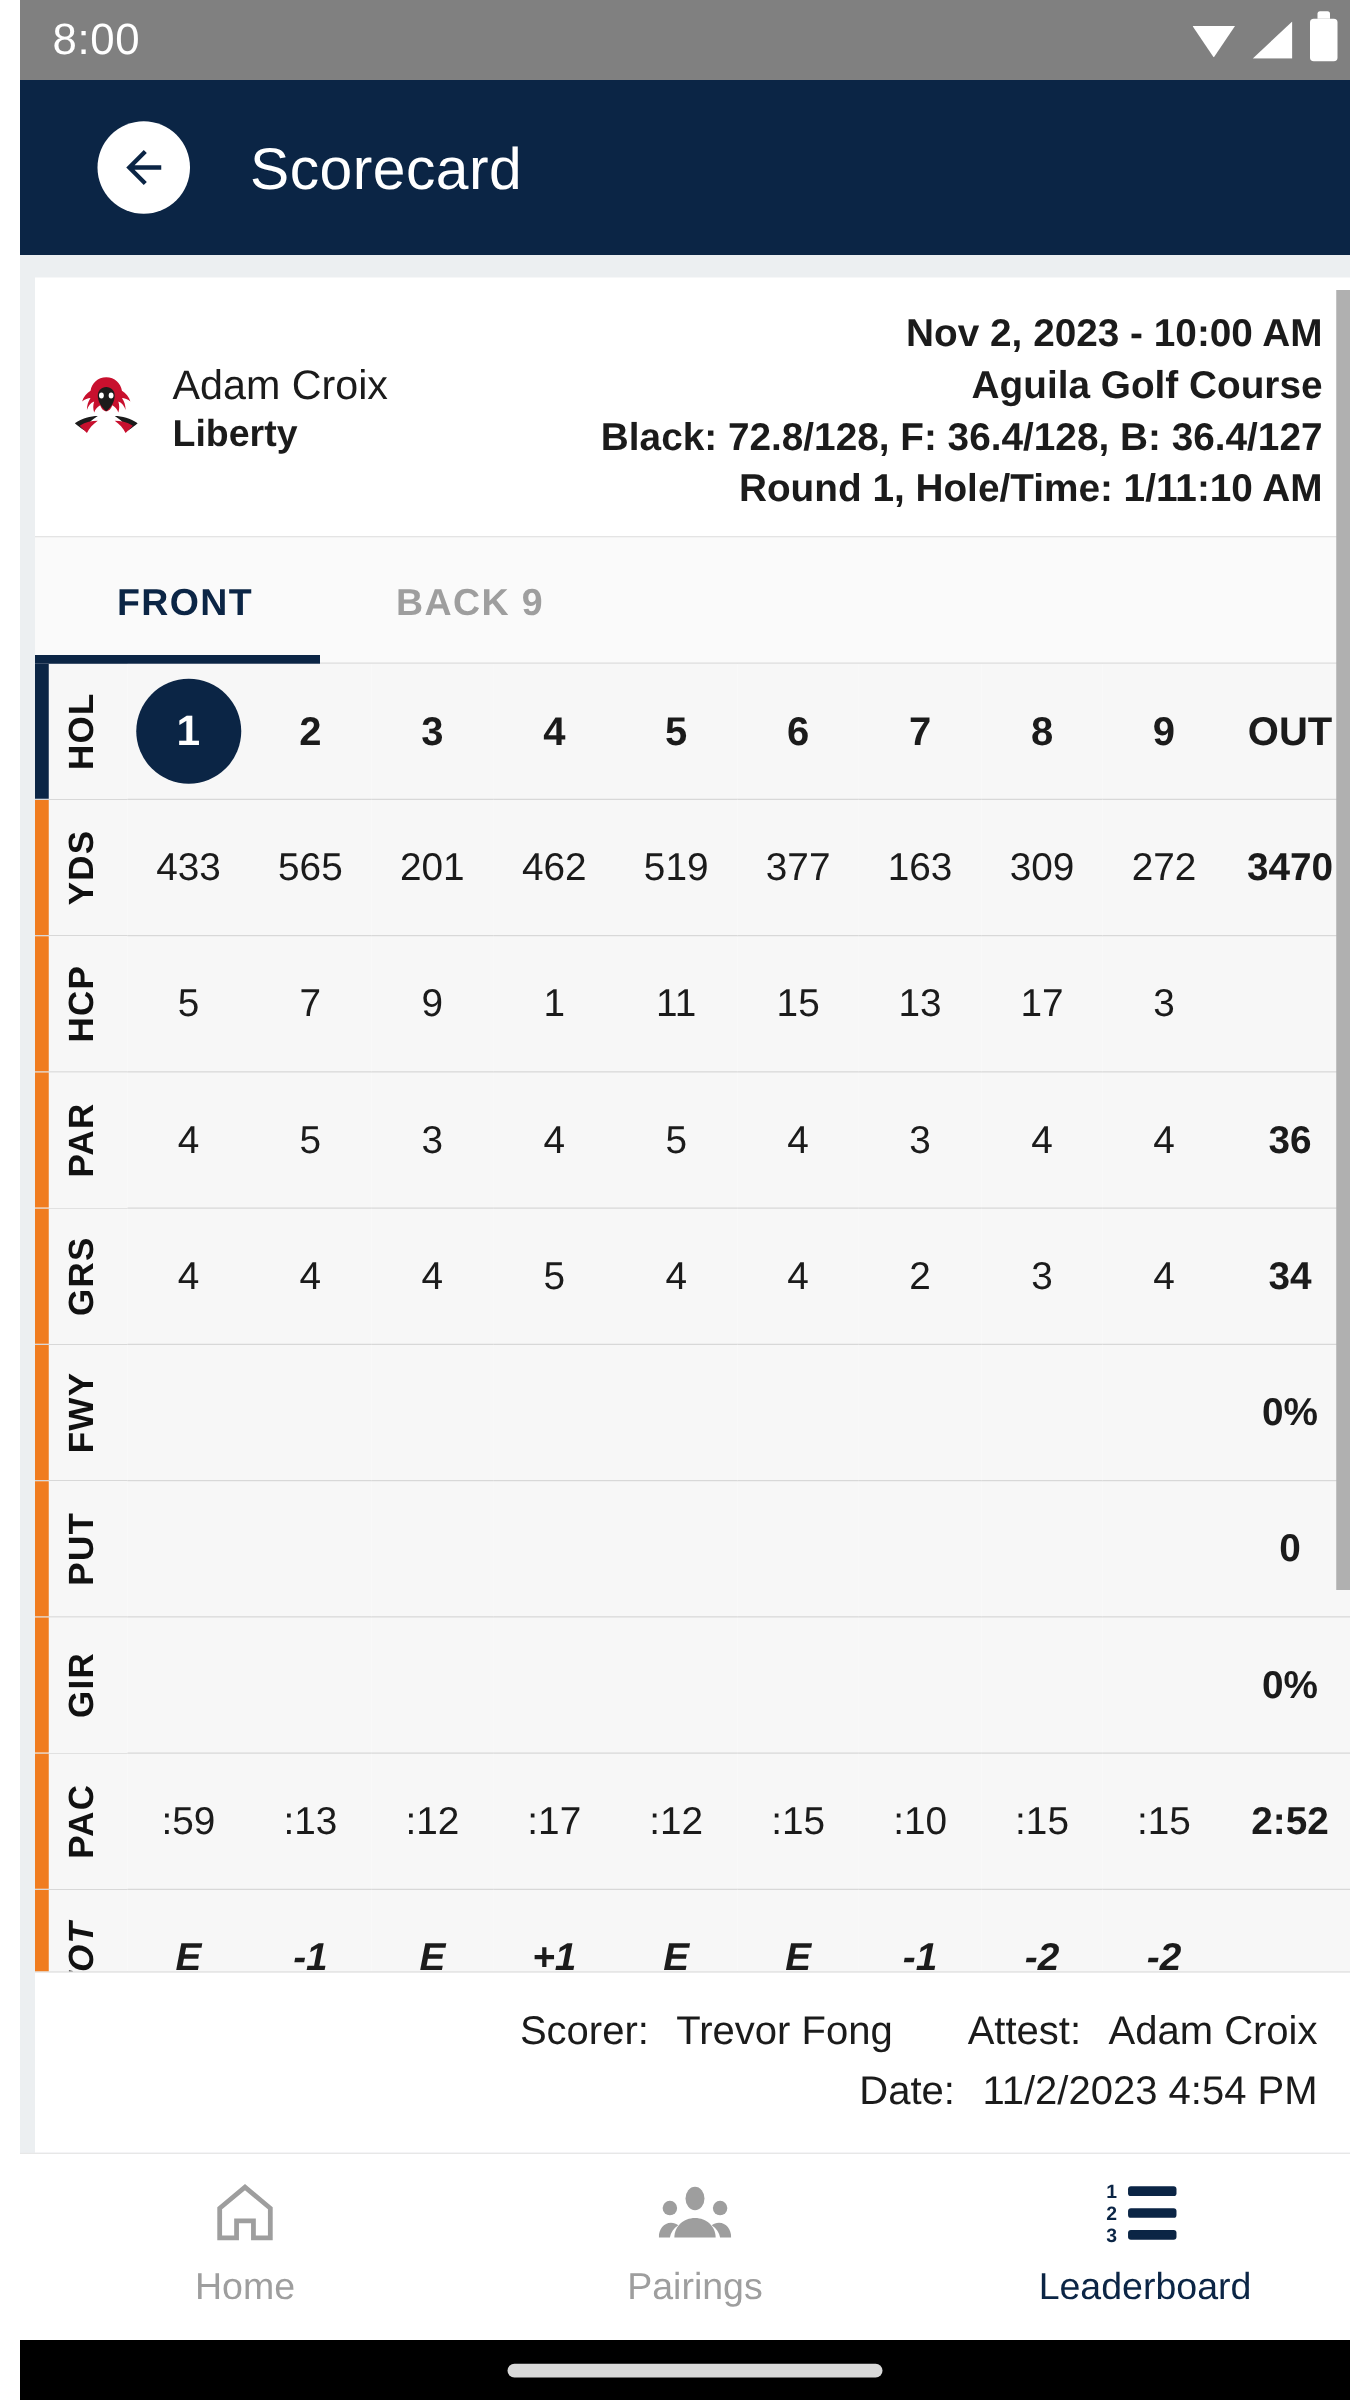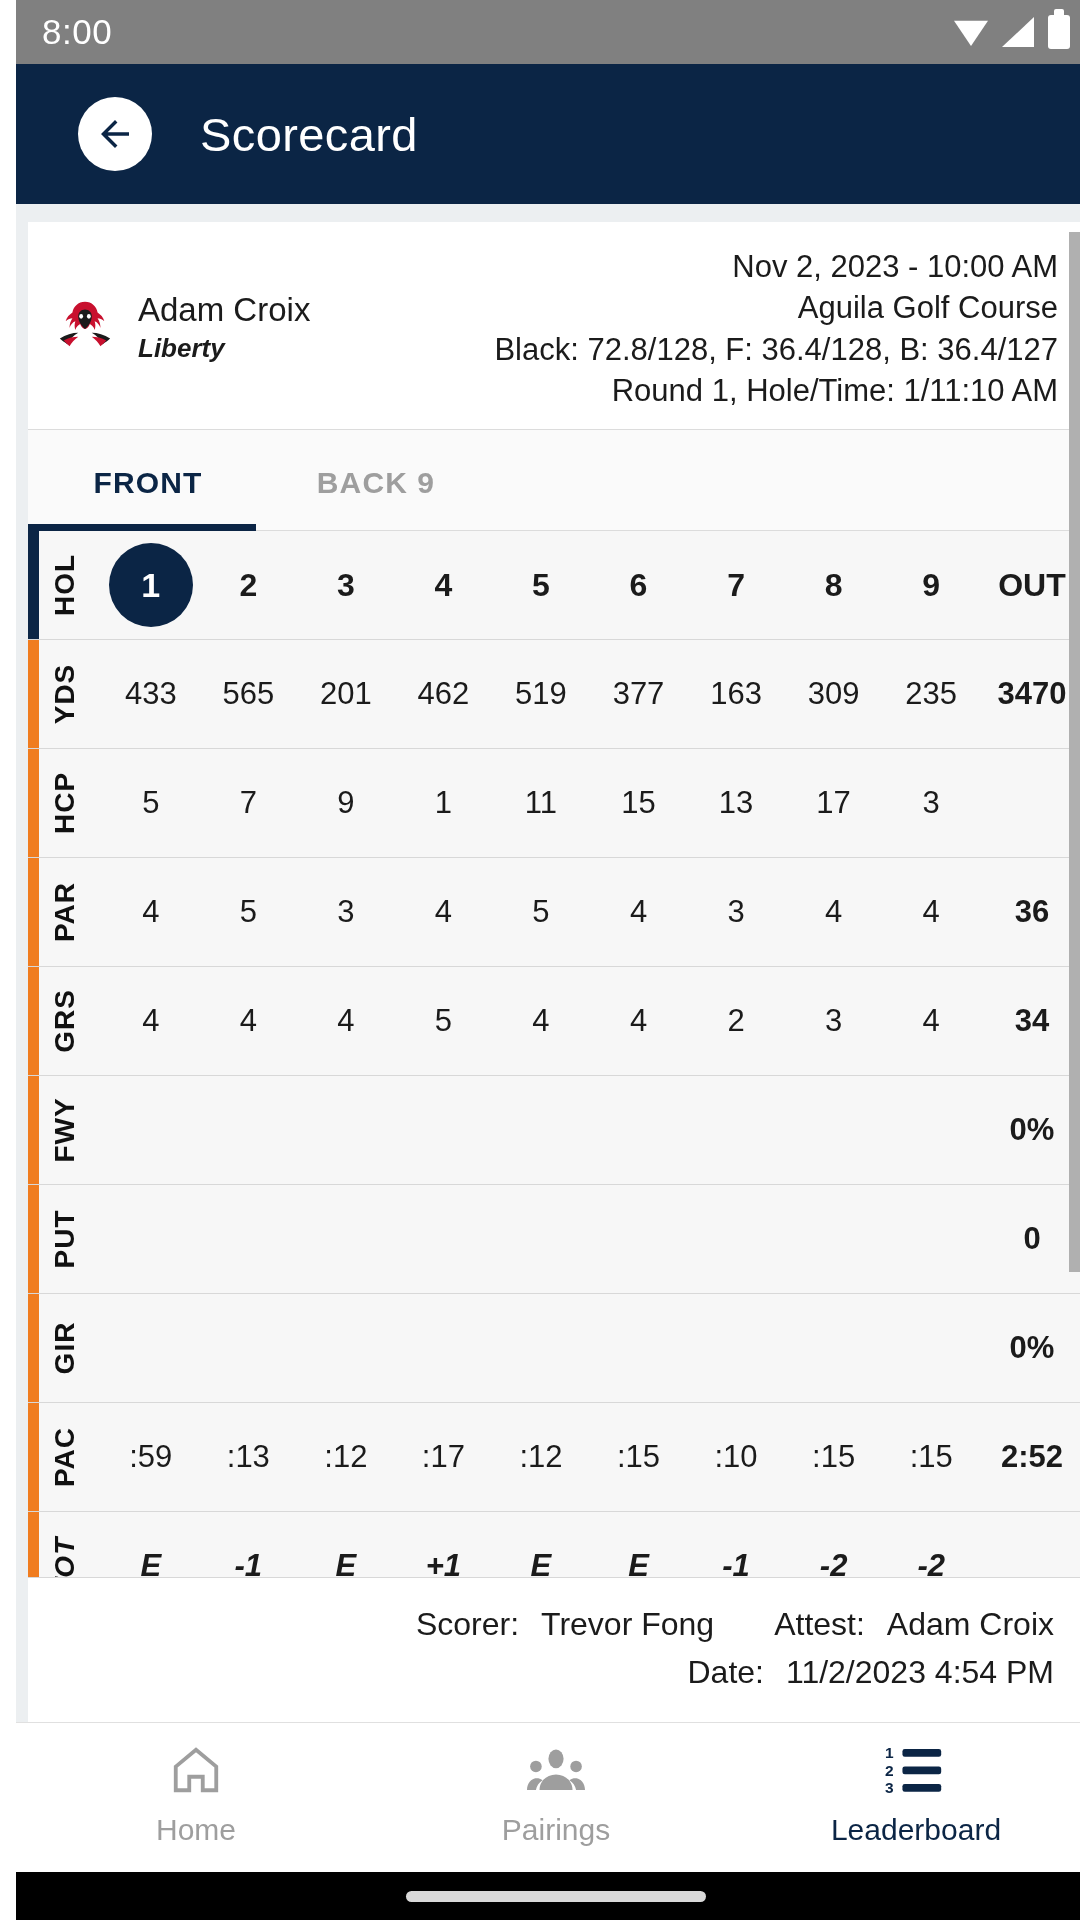--- a/index.html
+++ b/index.html
@@ -42,23 +42,23 @@
   
   .scrollarea { flex:1 1 auto; position:relative; background:#eceff1; padding:18px 12px 0 12px; overflow:hidden; }
   .card { background:#ffffff; width:100%; height:100%; display:flex; flex-direction:column; }
 
   
   .infohead { display:flex; padding:22px 26px 18px 18px; gap:8px; border-bottom:1px solid #dcdcdc; }
   .infoleft { display:flex; align-items:center; gap:24px; flex:0 0 auto; padding-left:10px; }
   .logo { width:58px; height:62px; flex:none; }
   .who { display:flex; flex-direction:column; justify-content:center; gap:4px; }
   .who-name { font-size:33px; color:#1b1b1b; }
-  .who-team { font-size:26px; color:#1b1b1b; font-weight:bold; font-style:italic; }
+  .who-team { font-size:30px; color:#1b1b1b; font-weight:bold; }
   .inforight { margin-left:auto; text-align:right; display:flex; flex-direction:column; gap:3px; padding-top:4px; }
-  .inforight div { font-size:31px; color:#1b1b1b; line-height:1.24; white-space:nowrap; }
+  .inforight div { font-size:31px; color:#1b1b1b; line-height:1.24; white-space:nowrap;font-weight:bold; }
 
   
   .tabs { display:flex; border-bottom:1px solid #dcdcdc; background:#fafafa; flex:none; }
   .tab { flex:0 0 228px; text-align:center; padding:36px 0 30px 12px; font-size:30px;
          letter-spacing:1.1px; font-weight:bold; color:#9e9e9e; position:relative; }
   .tab.active { color:#0b2545; }
   .tab.active:after { content:""; position:absolute; left:0; right:0; bottom:-1px; height:7px; background:#0b2545; }
 
   
   .tablewrap { flex:1 1 auto; position:relative; overflow:hidden; }
@@ -185,21 +185,21 @@
                   <span class="txt">YDS</span>
                 </td>
             <td>433</td>
             <td>565</td>
             <td>201</td>
             <td>462</td>
             <td>519</td>
             <td>377</td>
             <td>163</td>
             <td>309</td>
-            <td>235</td>
+            <td>272</td>
             <td class="out">3470</td>
           </tr>
 
           <tr class="rowhcp">
             <td class="lbl">
                   <span class="bar"></span>
                   <span class="txt">HCP</span>
                 </td>
             <td>5</td>
             <td>7</td>

